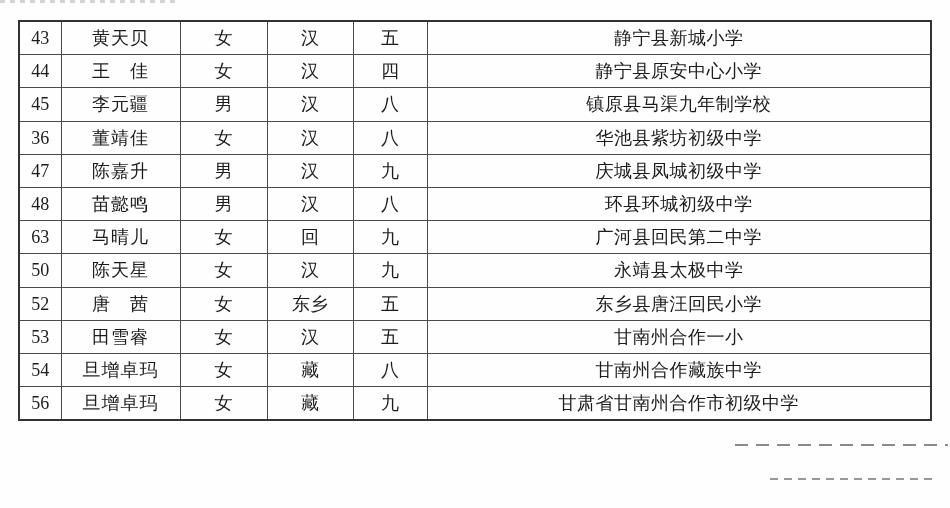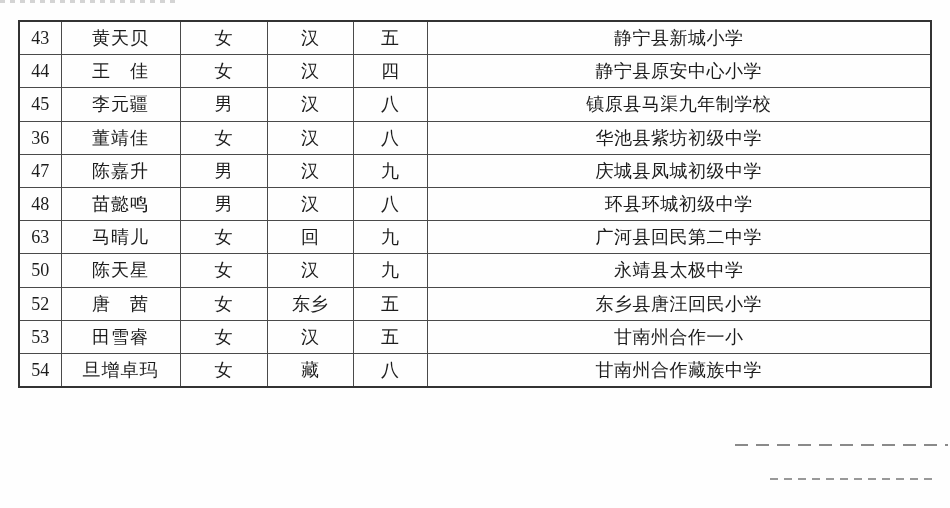--- a/index.html
+++ b/index.html
@@ -155,20 +155,28 @@
       <td class="c-school">甘南州合作一小</td>
     </tr>
         <tr>
       <td class="c-no">54</td>
       <td class="c-name">旦增卓玛</td>
       <td class="c-gender">女</td>
       <td class="c-eth">藏</td>
       <td class="c-grade">八</td>
       <td class="c-school">甘南州合作藏族中学</td>
     </tr>
+        <tr>
+      <td class="c-no">56</td>
+      <td class="c-name">旦增卓玛</td>
+      <td class="c-gender">女</td>
+      <td class="c-eth">藏</td>
+      <td class="c-grade">九</td>
+      <td class="c-school">甘肃省甘南州合作市初级中学</td>
+    </tr>
       </tbody>
   </table>
 
   <div class="mask mask-1"></div>
   <div class="dash-line dash-1"></div>
   <div class="mask mask-2"></div>
   <div class="dash-line dash-2"></div>
   <div class="dash-3"></div>
 
 </div>

